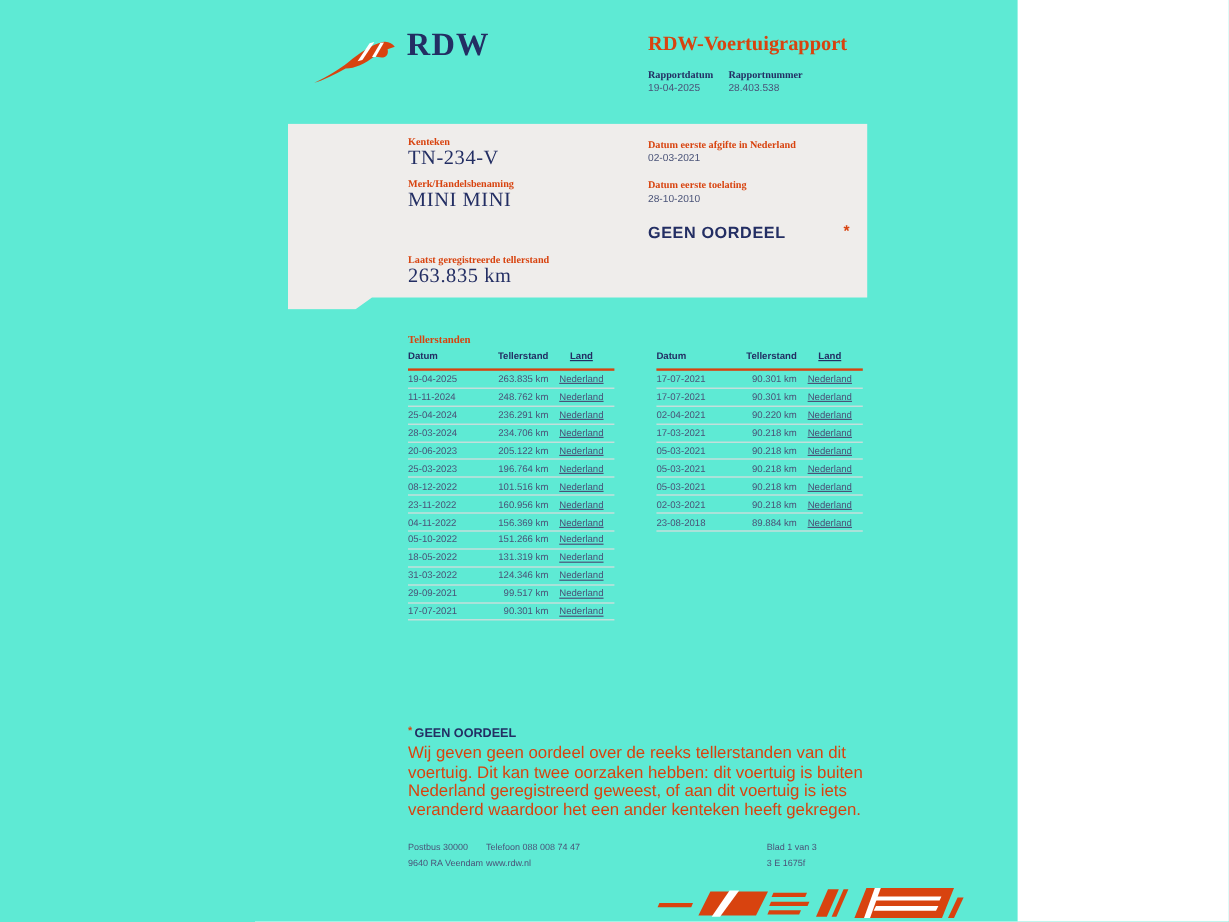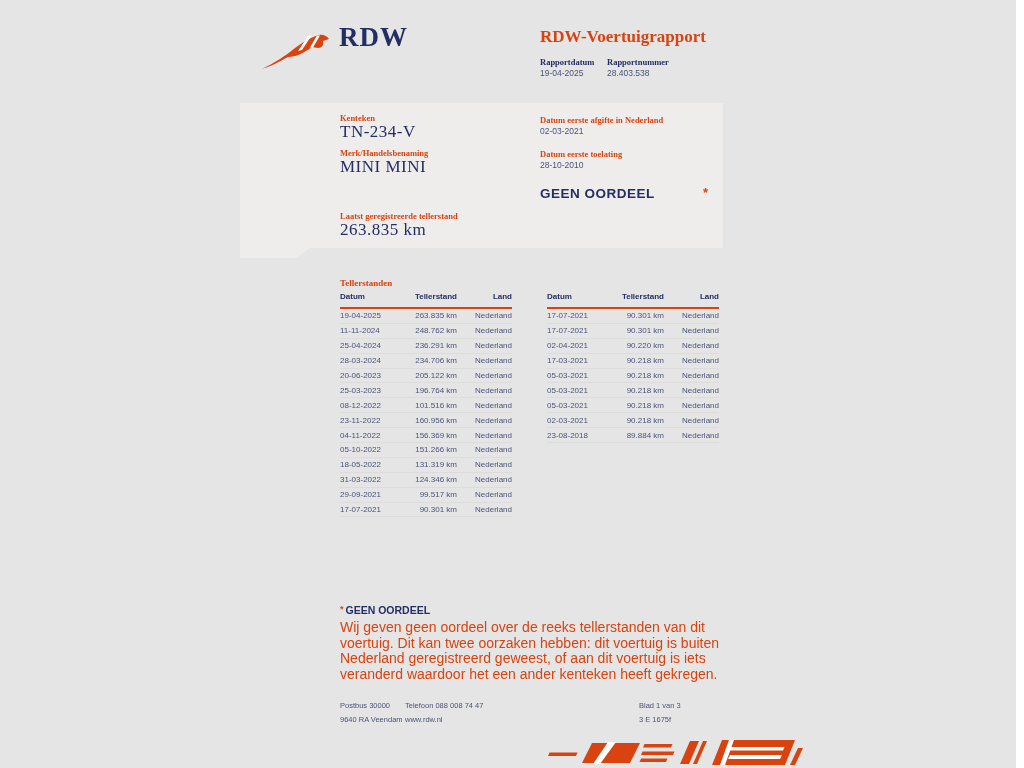--- a/index.html
+++ b/index.html
@@ -4,21 +4,21 @@
 <style>
   :root{
     --orange:#D8430F;
     --navy:#232E63;
     --body:#4A5378;
     --boxbg:#EFEDEB;
     --rowline:#DCDCDC;
   }
   *{margin:0;padding:0;box-sizing:border-box;}
   body{background:#fff;font-family:"Liberation Sans",sans-serif;}
-  .page{position:relative;width:1016px;height:768px;background:#e5e5e5;overflow:hidden;}
+  .page{position:relative;width:848px;height:768px;background:#5eead4;overflow:hidden;}
 
   
   .logo-wing{position:absolute;left:260px;top:27px;width:70px;height:44px;}
   .logo-text{position:absolute;left:339px;top:22px;font-family:"Liberation Serif",serif;
              font-weight:bold;font-size:27px;color:var(--navy);letter-spacing:1px;}
   .doc-title{position:absolute;left:540px;top:27px;font-family:"Liberation Serif",serif;
              font-weight:bold;font-size:17px;color:var(--orange);}
   .meta-label{position:absolute;top:57px;font-size:8.5px;font-weight:bold;color:var(--navy);
               font-family:"Liberation Serif",serif;}
   .meta-value{position:absolute;top:68px;font-size:8.5px;color:var(--body);}
@@ -40,21 +40,21 @@
   .tbl-title{position:absolute;left:340px;top:278px;font-family:"Liberation Serif",serif;
              font-weight:bold;font-size:9px;color:var(--orange);}
   .tbl{position:absolute;top:292px;width:172px;font-size:8px;color:var(--body);}
   .tbl-left{left:340px;} .tbl-right{left:547px;}
   .thead{display:flex;padding-bottom:6px;border-bottom:2px solid var(--orange);
          font-weight:bold;color:var(--navy);font-size:8px;}
   .trow{display:flex;align-items:center;height:14.9px;border-bottom:1px solid var(--rowline);}
   .cell{display:block;}
   .c-datum{width:55px;text-align:left;}
   .c-stand{width:62px;text-align:right;}
-  .c-land{flex:1;text-align:right;}
+  .c-land{flex:1;text-align:center;text-decoration:underline;}
 
   
   .fn-head{position:absolute;left:340px;top:604px;font-size:10.5px;font-weight:bold;color:var(--navy);}
   .fn-head .mark{color:var(--orange);margin-right:2px;font-size:9px;vertical-align:2px;}
   .fn-body{position:absolute;left:340px;top:620px;width:384px;font-size:14px;
            line-height:15.5px;color:var(--orange);}
 
   
   .ft{position:absolute;font-size:7.5px;color:var(--body);}
   .ft-a1{left:340px;top:701px;} .ft-a2{left:340px;top:715px;}

